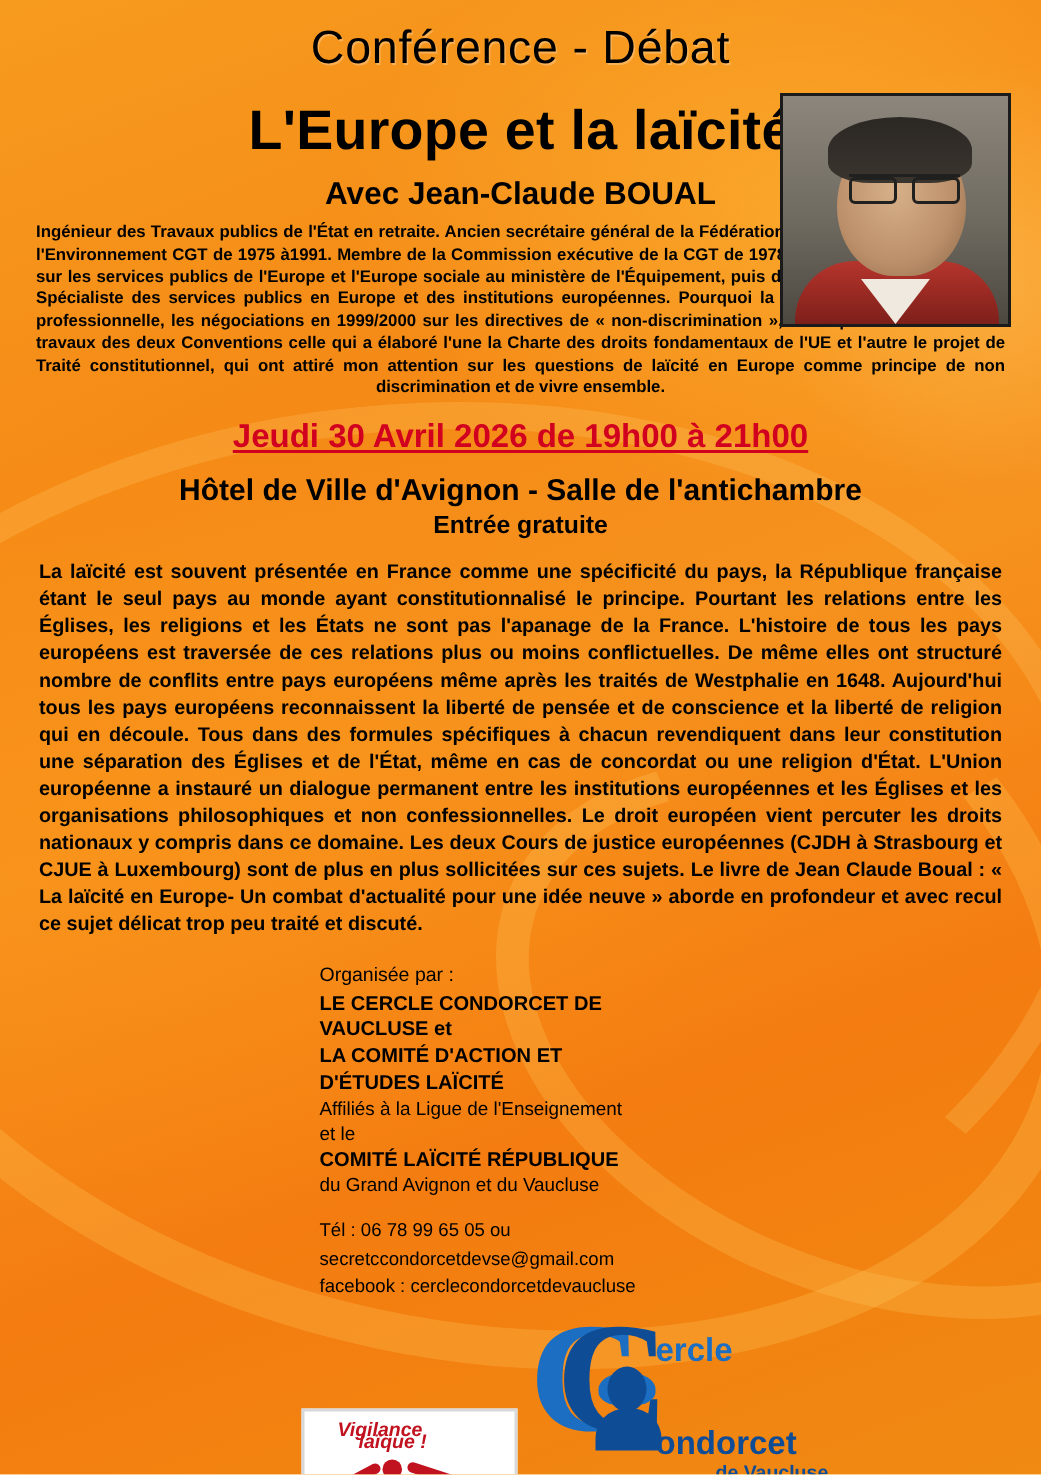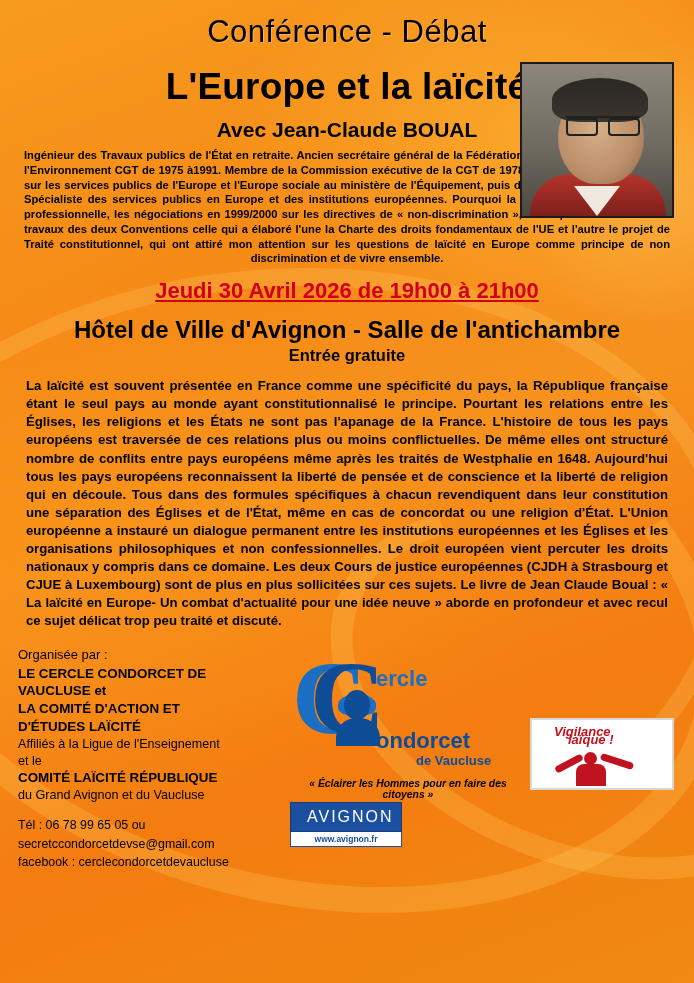--- a/index.html
+++ b/index.html
@@ -89,40 +89,41 @@
     line-height:1.32;
     margin:2px 6px 10px 6px;
   }
   .datetime{
     text-align:center;
     font-size:22px;font-weight:bold;color:#d2001f;
     text-decoration:underline;
     margin:12px 0 12px 0;
   }
   .place{
-    text-align:center;font-size:24px;font-weight:bold;color:#000;
+    text-align:center;font-size:20px;font-weight:bold;color:#000;
     margin:6px 0 2px 0;
   }
   .free{
     text-align:center;font-size:16.5px;font-weight:bold;color:#000;
     margin:2px 0 12px 0;
   }
   .body-text{
     font-size:13.2px;font-weight:bold;color:#000;
     line-height:1.37;
     text-align:justify;
     margin:4px 8px 0 8px;
   }
 
   
   .bottom{
     position:relative;
     margin-top:16px;
     display:flex;
-    align-items:flex-start;
+    align-items:center;
+    flex-direction:column;
   }
   .org{
     width:268px;
     font-size:12.6px;color:#000;line-height:1.33;
   }
   .org .lead{font-size:13px;margin-bottom:1px;}
   .org .strong{font-weight:bold;font-size:13.4px;}
   .org .reg{font-weight:normal;font-size:12.6px;}
   .contact{
     margin-top:12px;font-size:12.4px;color:#000;line-height:1.5;

